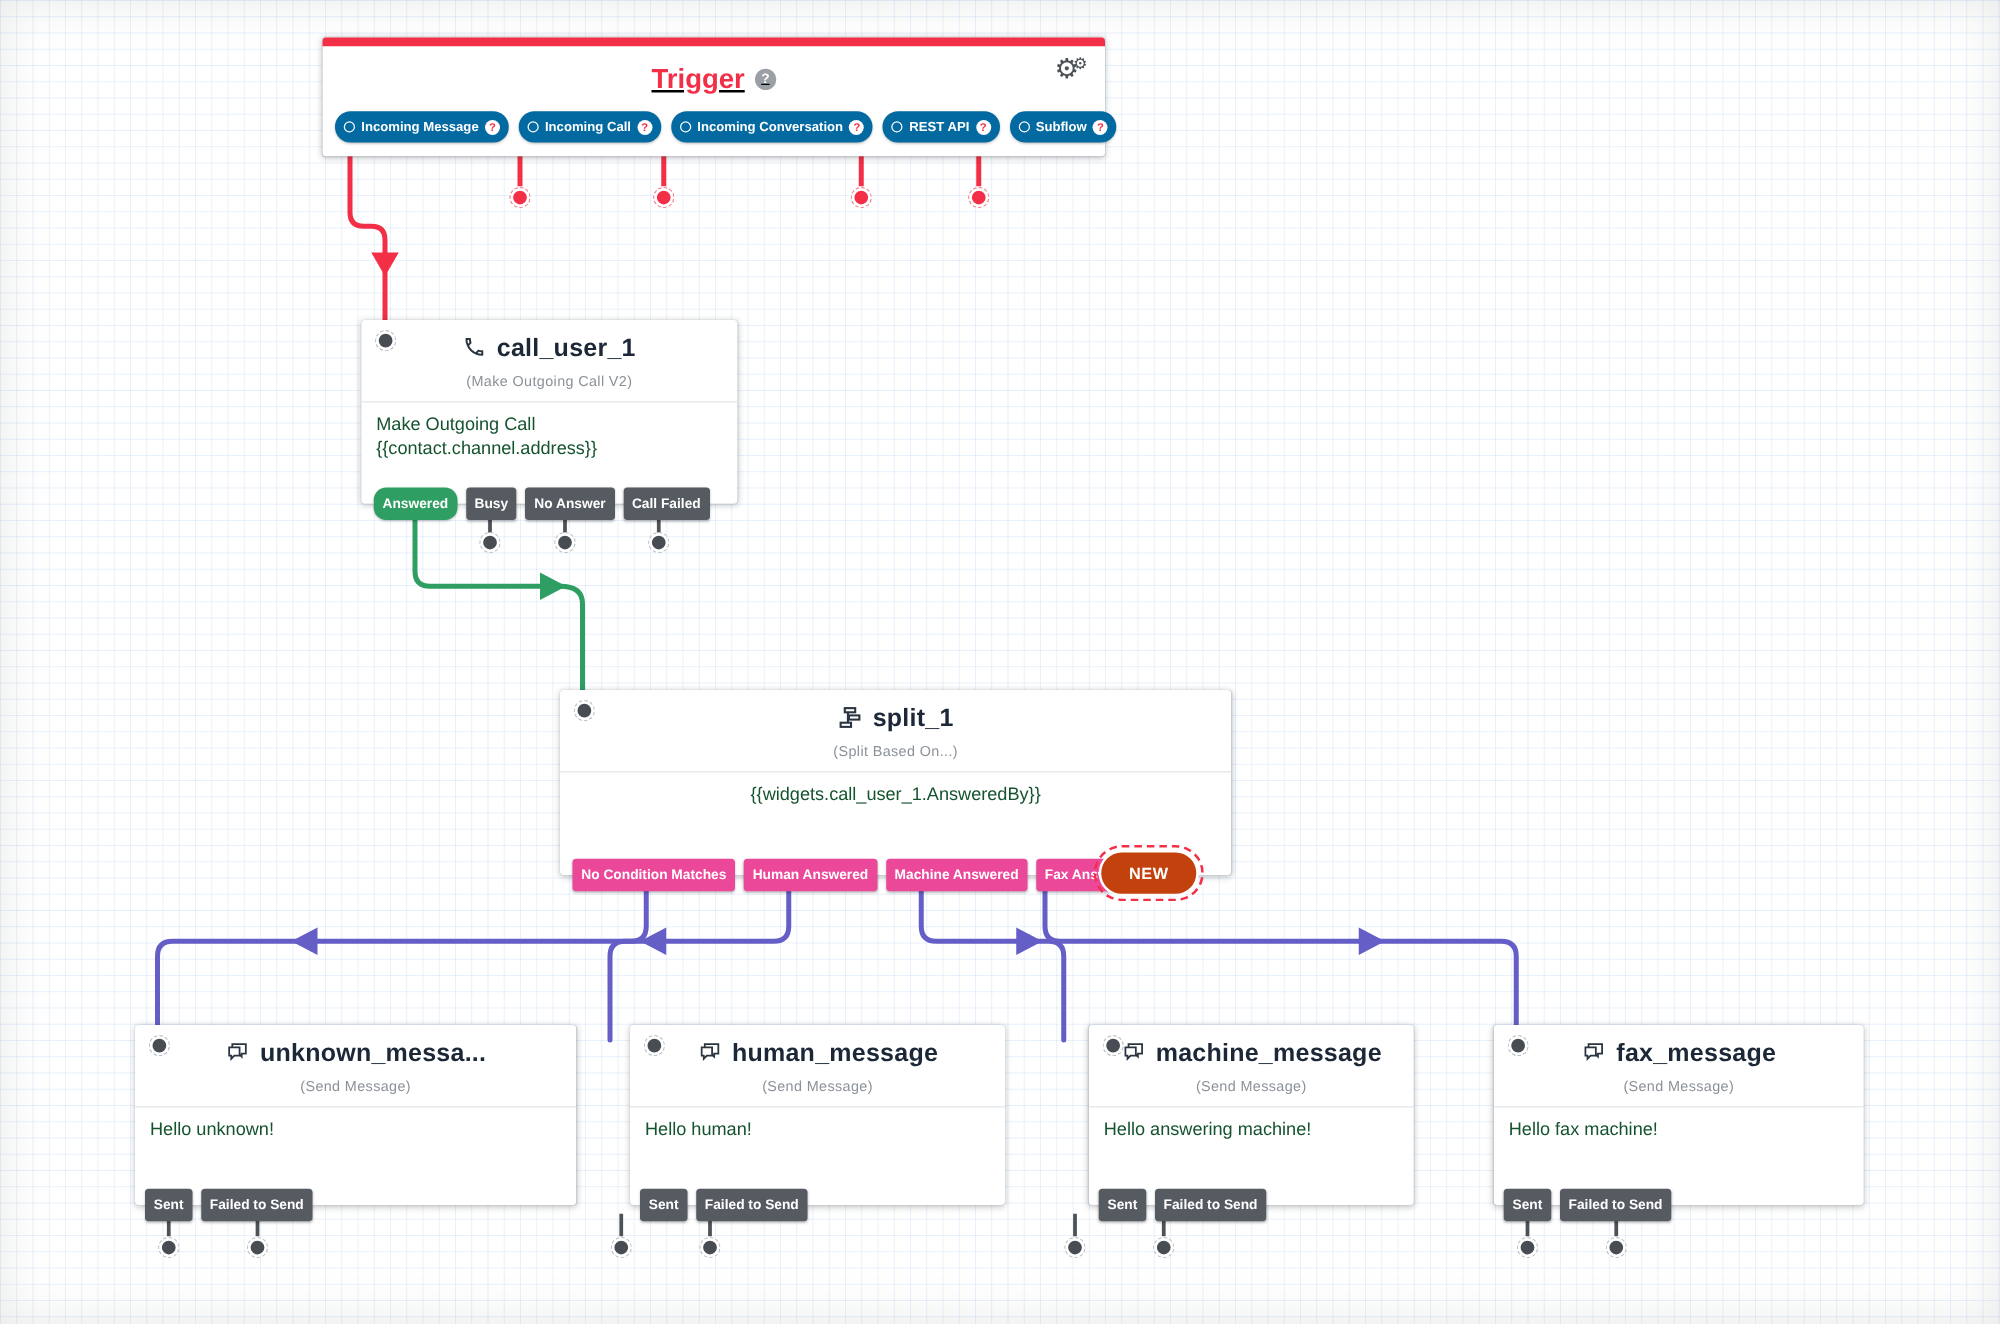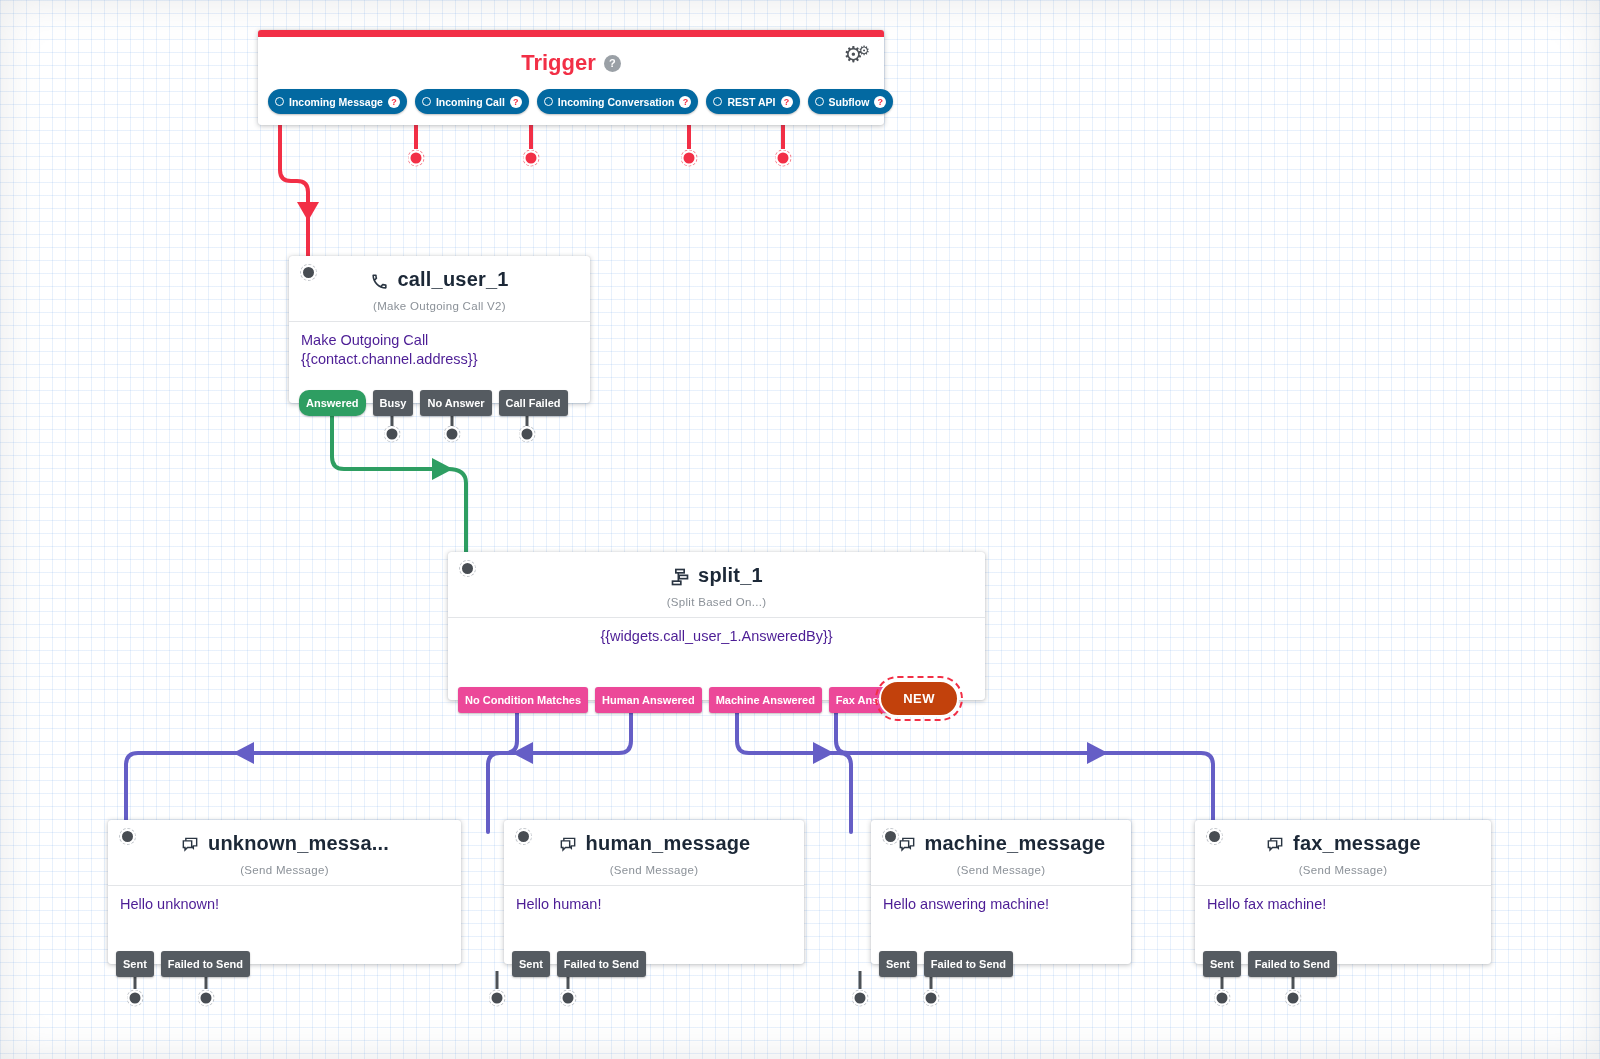--- a/index.html
+++ b/index.html
@@ -17,21 +17,21 @@
 
   svg.wires { position:absolute; left:0; top:0; z-index:1; }
 
   .widget {
     position:absolute; z-index:2; background:#fff; border-radius:3px;
     box-shadow:0 1px 5px rgba(40,45,55,0.30), 0 0 1px rgba(40,45,55,0.22);
   }
 
   
   .trigger-bar { height:7px; background:#F22F46; border-radius:3px 3px 0 0; }
-  .trigger-title-row { display:flex; align-items:center; justify-content:center; gap:8px; margin-top:13px; }
+  .trigger-title-row { display:flex; align-items:center; justify-content:center; gap:8px; margin-top:13px;text-decoration:underline; }
   .trigger-title { color:#F22F46; font-size:22px; font-weight:bold; }
   .help-badge {
     display:inline-flex; align-items:center; justify-content:center;
     width:17px; height:17px; border-radius:50%; background:#9aa0a6;
     color:#fff; font-size:11px; font-weight:bold;
   }
   .gears { position:absolute; right:14px; top:14px; color:#4c5157; line-height:1; }
   .gears .g1 { font-size:22px; }
   .gears .g2 { font-size:13px; vertical-align:top; margin-left:-5px; }
 
@@ -45,25 +45,25 @@
   .tpill .qmark {
     width:12px; height:12px; border-radius:50%; background:#fff; color:#F22F46;
     font-size:9px; font-weight:bold; display:inline-flex; align-items:center; justify-content:center; flex:0 0 auto;
   }
 
   
   .in-dot {
     position:absolute; left:12px; top:9px; width:15px; height:15px; border-radius:50%;
     background:#484d53; border:2px solid #fff; outline:1px dashed #c0c4c9; outline-offset:0px;
   }
-  .node-title-row { display:flex; align-items:flex-end; justify-content:center; gap:8px; margin-top:12px; }
+  .node-title-row { display:flex; align-items:flex-start; justify-content:center; gap:8px; margin-top:12px; }
   .node-title { color:#1c2837; font-size:20px; font-weight:bold; letter-spacing:0.2px; }
   .node-sub { text-align:center; color:#8b9198; font-size:11.5px; margin-top:9px; letter-spacing:0.3px; }
   .node-divider { height:1px; background:#e3e5e8; margin:9px 0 0 0; }
-  .node-body { color:#4c1d95; font-size:14.5px; line-height:1.28; padding:9px 12px 0 12px; }
+  .node-body { color:#14532d; font-size:14.5px; line-height:1.28; padding:9px 12px 0 12px; }
   .node-body.center { text-align:center; }
 
   .out-pills { position:absolute; left:10px; bottom:-13px; display:flex; gap:7px; }
   .out-pills.msg { left:8px; }
   .opill {
     height:26px; display:inline-flex; align-items:center; padding:0 7px;
     border-radius:3px; color:#fff; font-size:11px; font-weight:bold; white-space:nowrap;
     background:#555b61; box-shadow:0 1px 2px rgba(0,0,0,.25);
   }
   .opill.green  { background:#2E9E62;border-radius:10px; }

